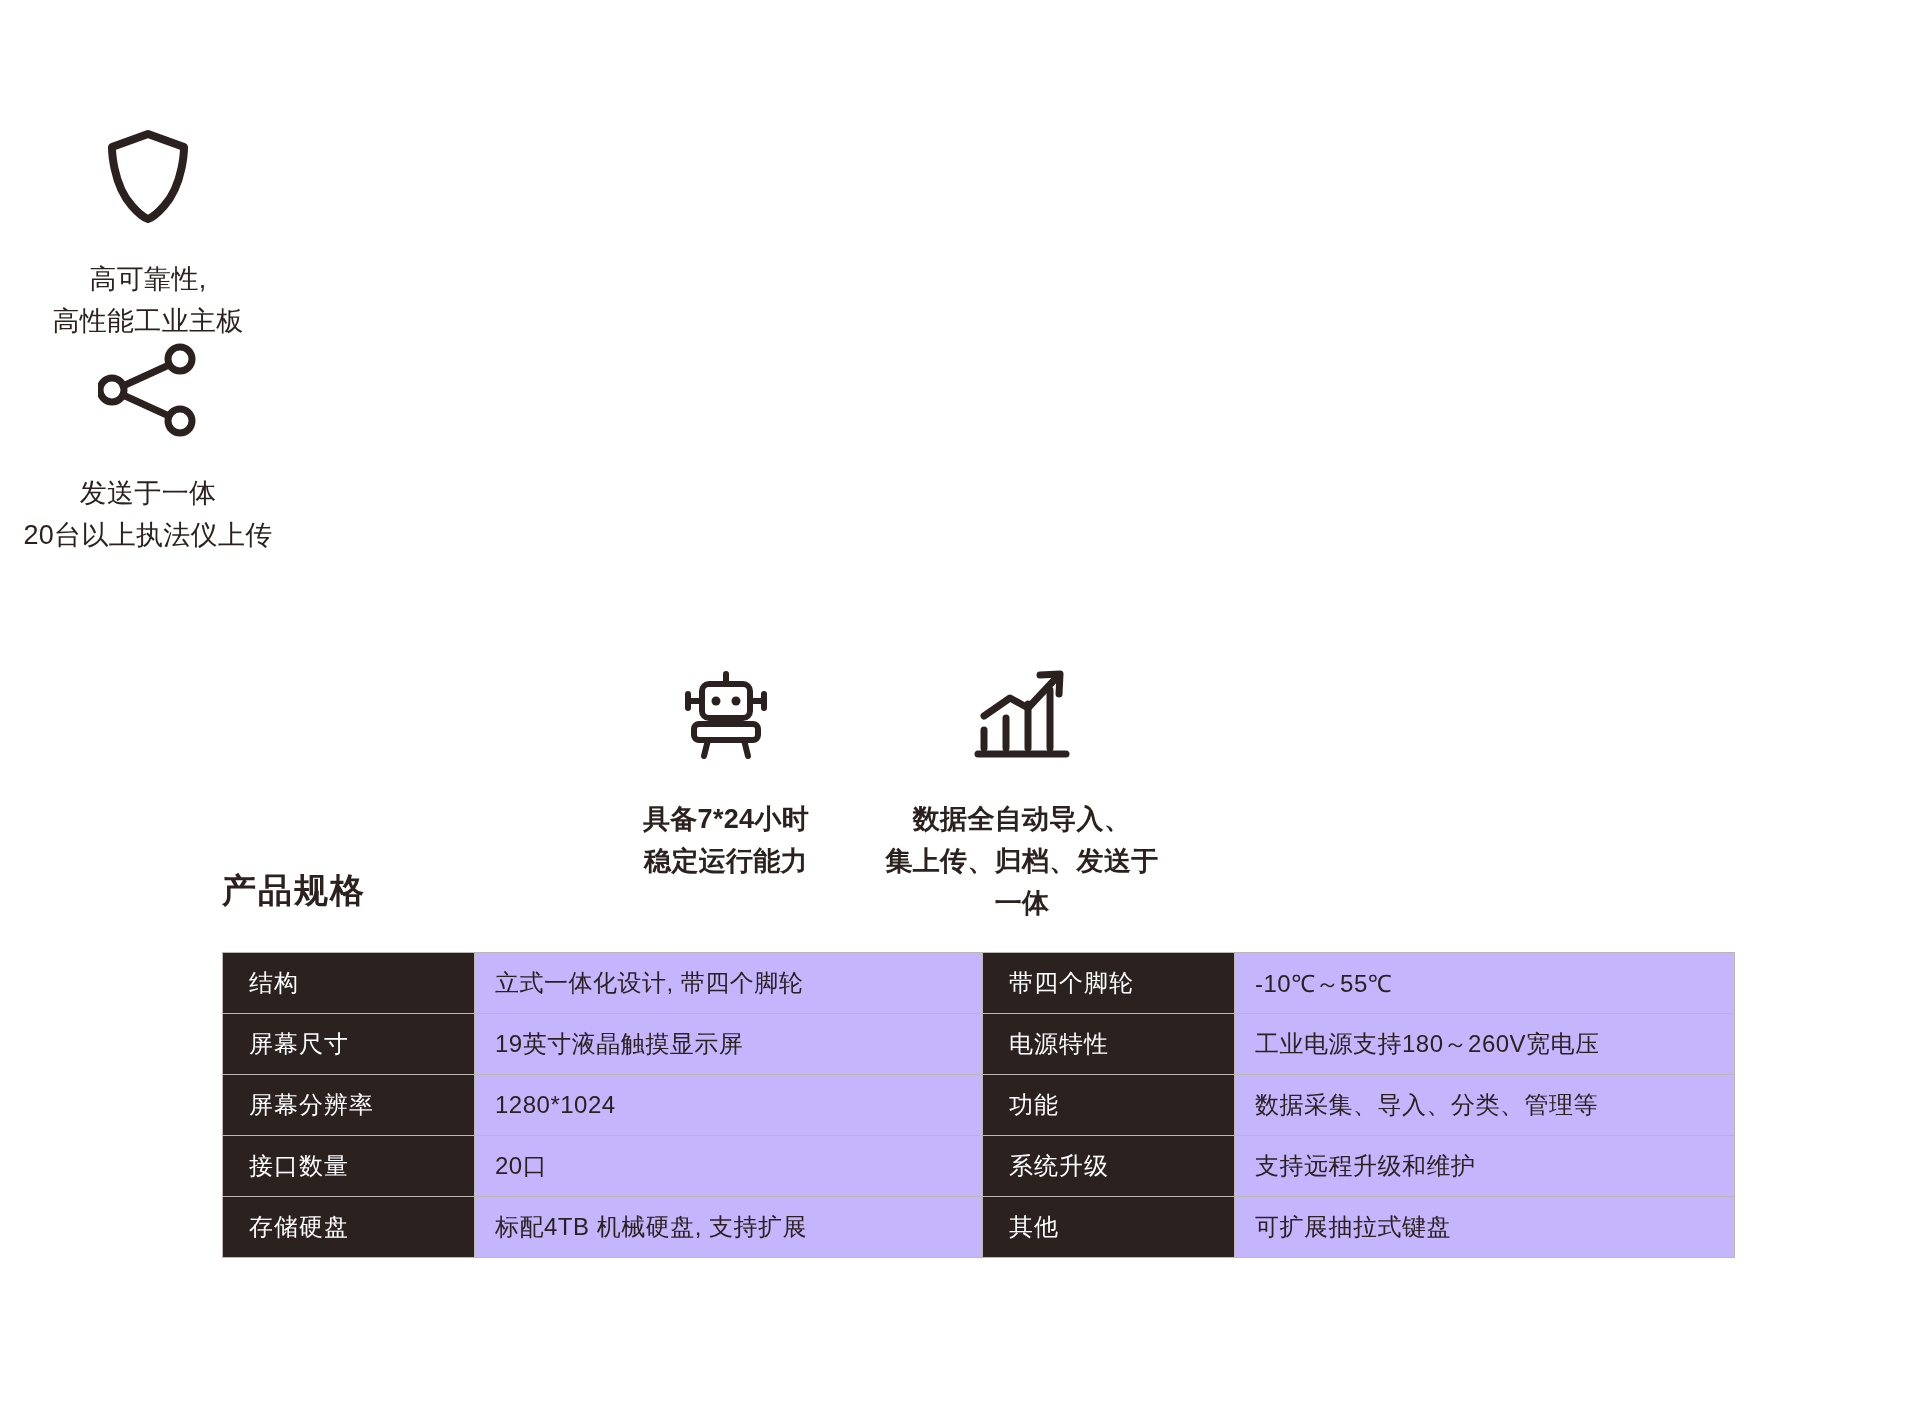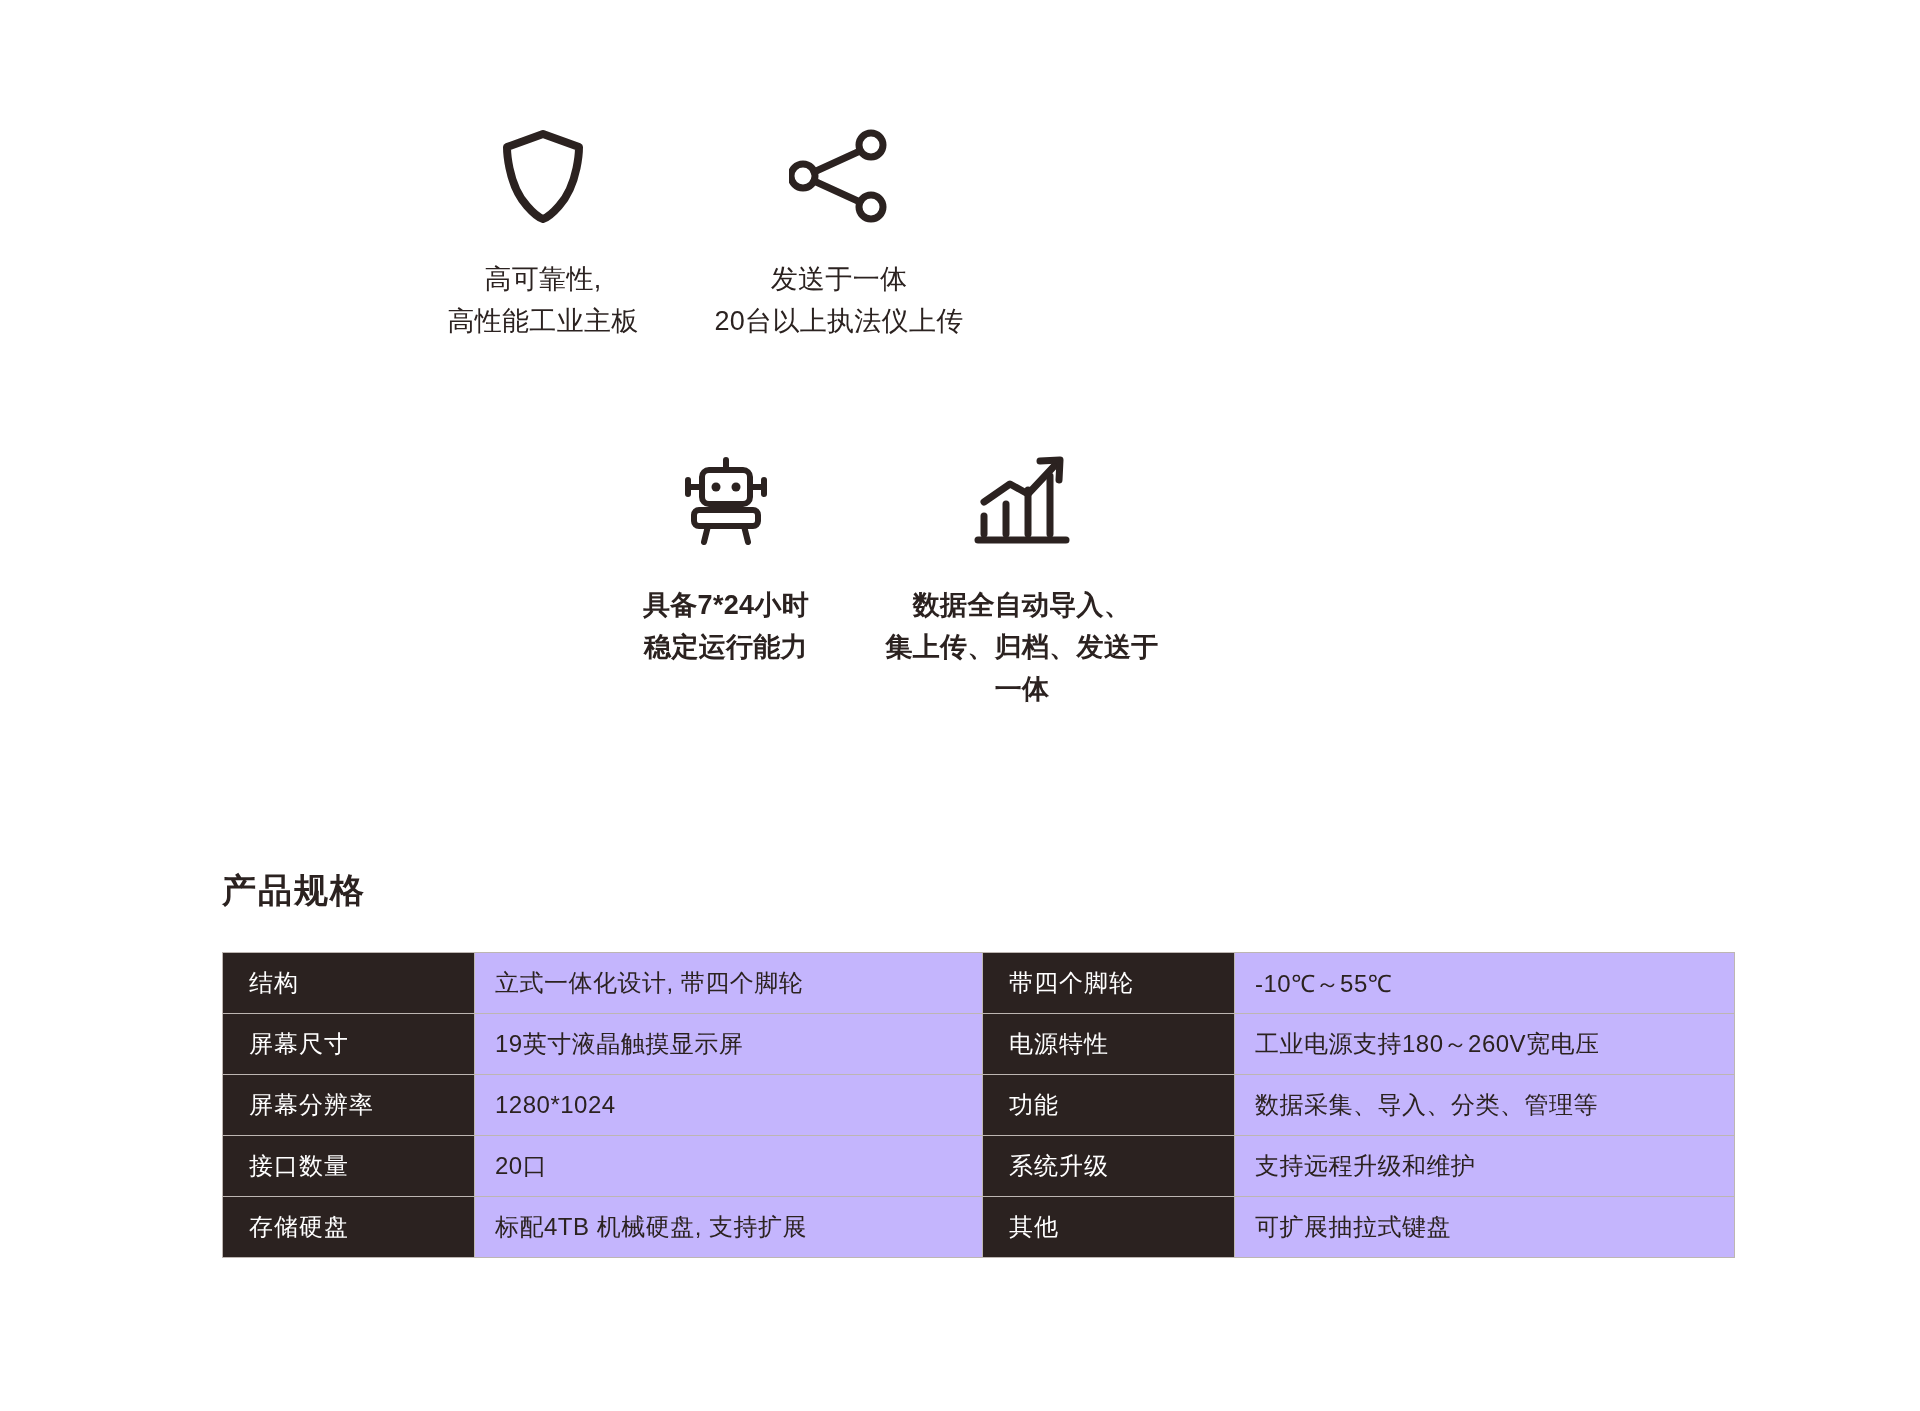--- a/index.html
+++ b/index.html
@@ -25,22 +25,22 @@
     position: absolute;
     left: 0;
     top: 0;
     width: 1920px;
   }
   .feature-row {
     display: flex;
     justify-content: flex-start;
   }
   .feature-row.row1 {
-    padding-left: 395px;
     margin-top: 128px;
+    flex-direction: column;
   }
   .feature-row.row2 {
     padding-left: 578px;
     margin-top: 112px;
     font-weight: bold;
   }
   .feature {
     width: 296px;
     display: flex;
     flex-direction: column;

